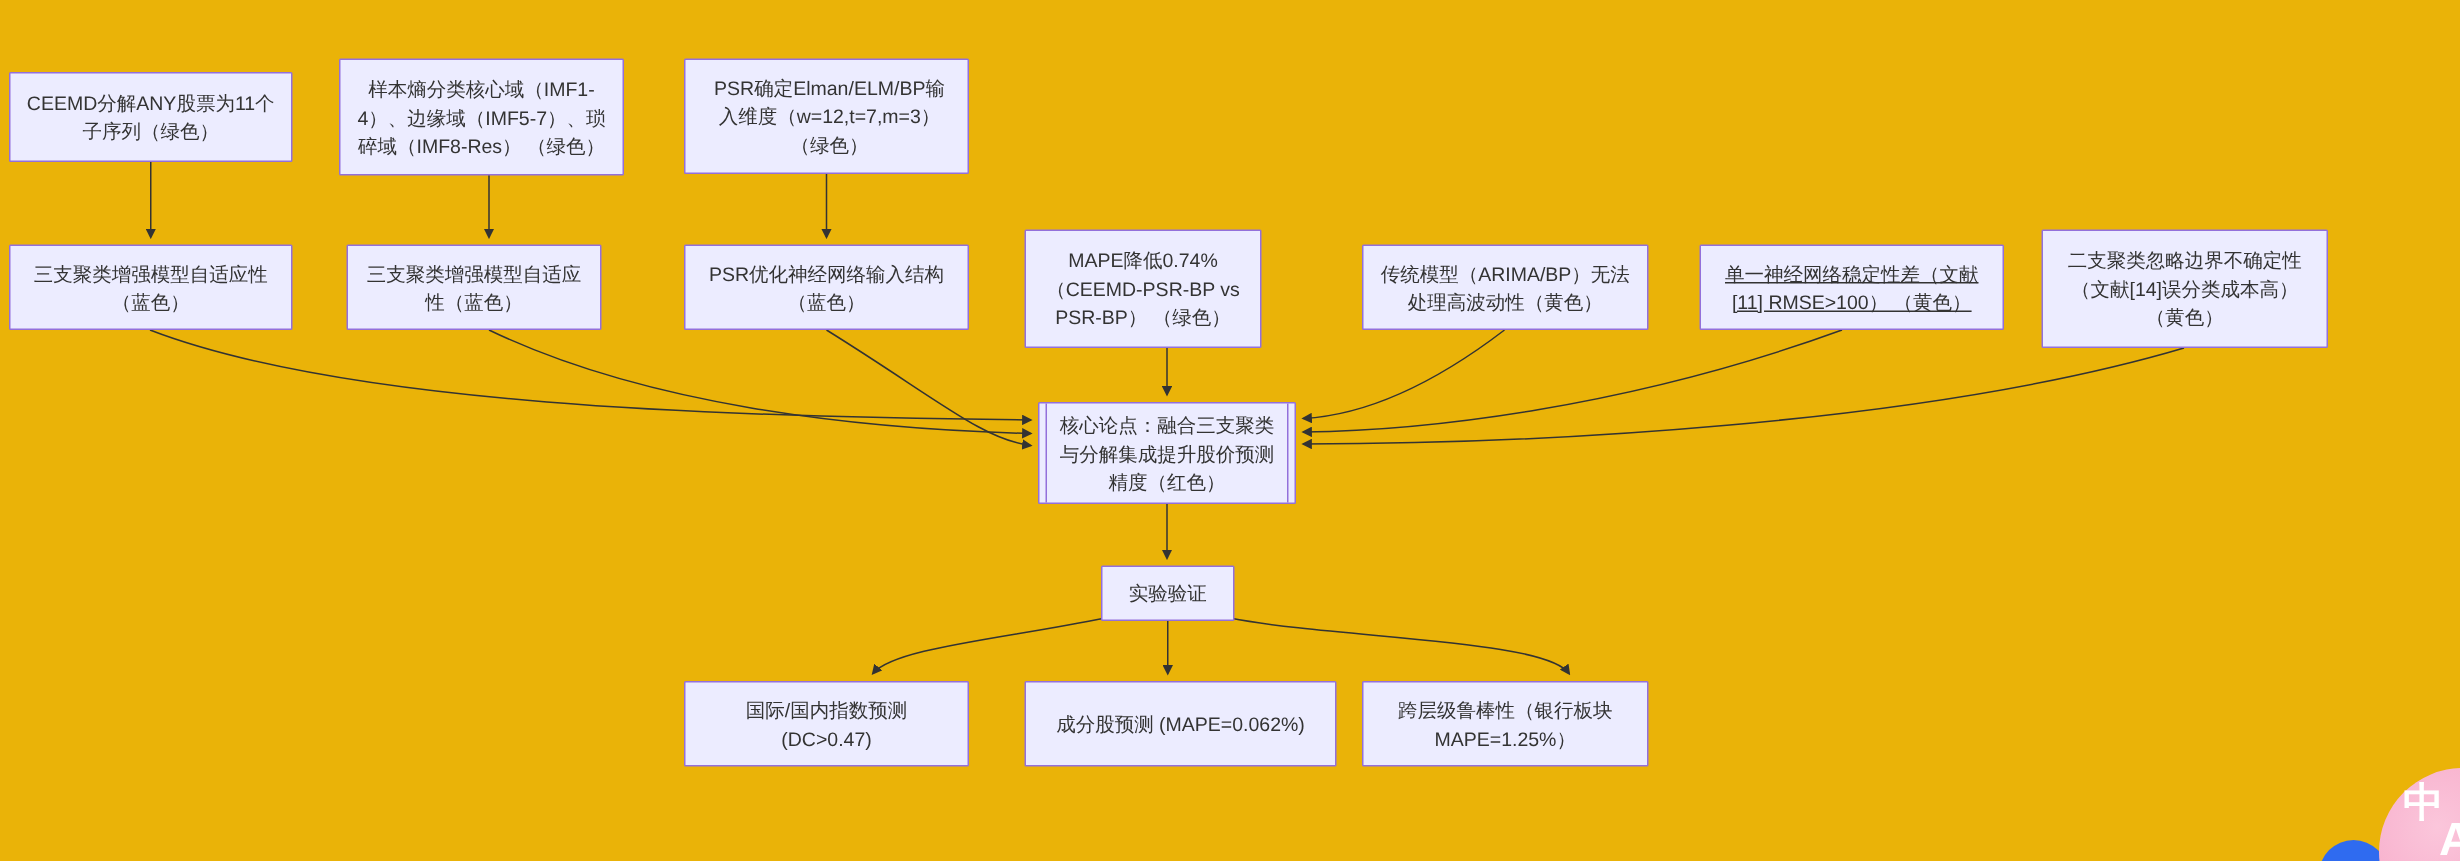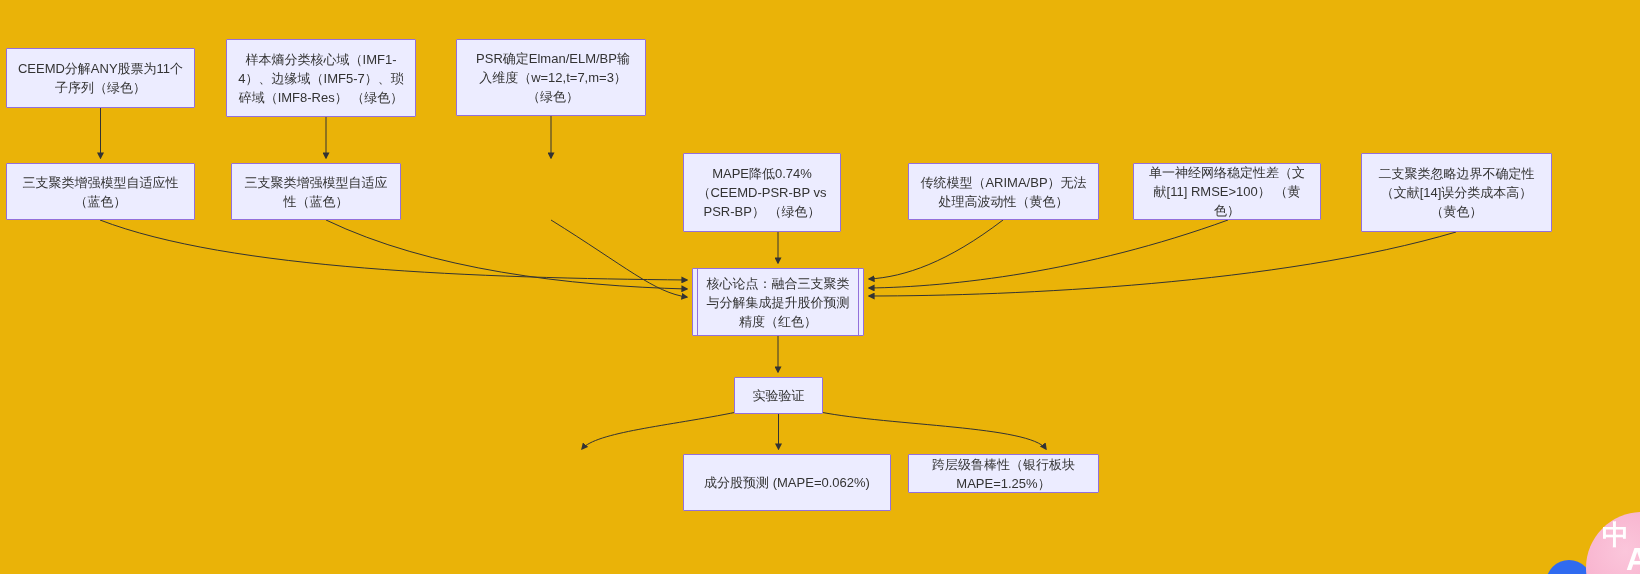--- a/index.html
+++ b/index.html
@@ -25,27 +25,27 @@
   }
   
   .n1{left:6px;top:48px;width:189px;height:60px;}
   .n2{left:226px;top:39px;width:190px;height:78px;}
   .n3{left:456px;top:39px;width:190px;height:77px;padding-left:14px;}
   .n4{left:6px;top:163px;width:189px;height:57px;}
   .n5{left:231px;top:163px;width:170px;height:57px;}
   .n6{left:456px;top:163px;width:190px;height:57px;}
   .n7{left:683px;top:153px;width:158px;height:79px;}
   .n8{left:908px;top:163px;width:191px;height:57px;}
-  .n9{left:1133px;top:163px;width:188px;height:57px;}
+  .n9{left:1133px;top:163px;width:203px;height:57px;text-decoration:underline;}
   .n10{left:1361px;top:153px;width:191px;height:79px;}
   .core{left:692px;top:268px;width:172px;height:68px;padding:4px 9px;}
   .exp{left:734px;top:377px;width:89px;height:37px;}
   .r1{left:456px;top:454px;width:190px;height:57px;}
   .r2{left:683px;top:454px;width:208px;height:57px;}
-  .r3{left:908px;top:454px;width:191px;height:39px;}
+  .r3{left:908px;top:454px;width:191px;height:57px;}
   
   .subroutine::before,.subroutine::after{
     content:"";position:absolute;top:0;bottom:0;width:1px;background:#9370DB;
   }
   .subroutine::before{left:4px;}
   .subroutine::after{right:4px;}
   
   .blue-peek{
     position:absolute;z-index:3;
     left:1546px;top:560px;width:46px;height:46px;
@@ -97,29 +97,31 @@
       <path d="M820,412 C892,426 1030,426 1046,449" marker-end="url(#arrow)"></path>
     </g>
   </svg>
 
   <div class="node n1">CEEMD分解ANY股票为11个子序列（绿色）</div>
   <div class="node n2">样本熵分类核心域（IMF1-4）、边缘域（IMF5-7）、琐碎域（IMF8-Res） （绿色）</div>
   <div class="node n3">PSR确定Elman/ELM/BP输入维度（w=12,t=7,m=3） （绿色）</div>
 
   <div class="node n4">三支聚类增强模型自适应性（蓝色）</div>
   <div class="node n5">三支聚类增强模型自适应性（蓝色）</div>
+  <div class="node n6">PSR优化神经网络输入结构（蓝色）</div>
   <div class="node n7">MAPE降低0.74%（CEEMD-PSR-BP vs PSR-BP） （绿色）</div>
   <div class="node n8">传统模型（ARIMA/BP）无法处理高波动性（黄色）</div>
   <div class="node n9">单一神经网络稳定性差（文献[11] RMSE&gt;100） （黄色）</div>
   <div class="node n10">二支聚类忽略边界不确定性（文献[14]误分类成本高）（黄色）</div>
 
   <div class="node core subroutine">核心论点：融合三支聚类与分解集成提升股价预测精度（红色）</div>
 
   <div class="node exp">实验验证</div>
 
+  <div class="node r1">国际/国内指数预测 (DC&gt;0.47)</div>
   <div class="node r2">成分股预测 (MAPE=0.062%)</div>
   <div class="node r3">跨层级鲁棒性（银行板块MAPE=1.25%）</div>
 
   <div class="blue-peek"></div>
 
   <div class="badge">
     <span class="zh">中</span>
     <span class="en">A</span>
   </div>
 

